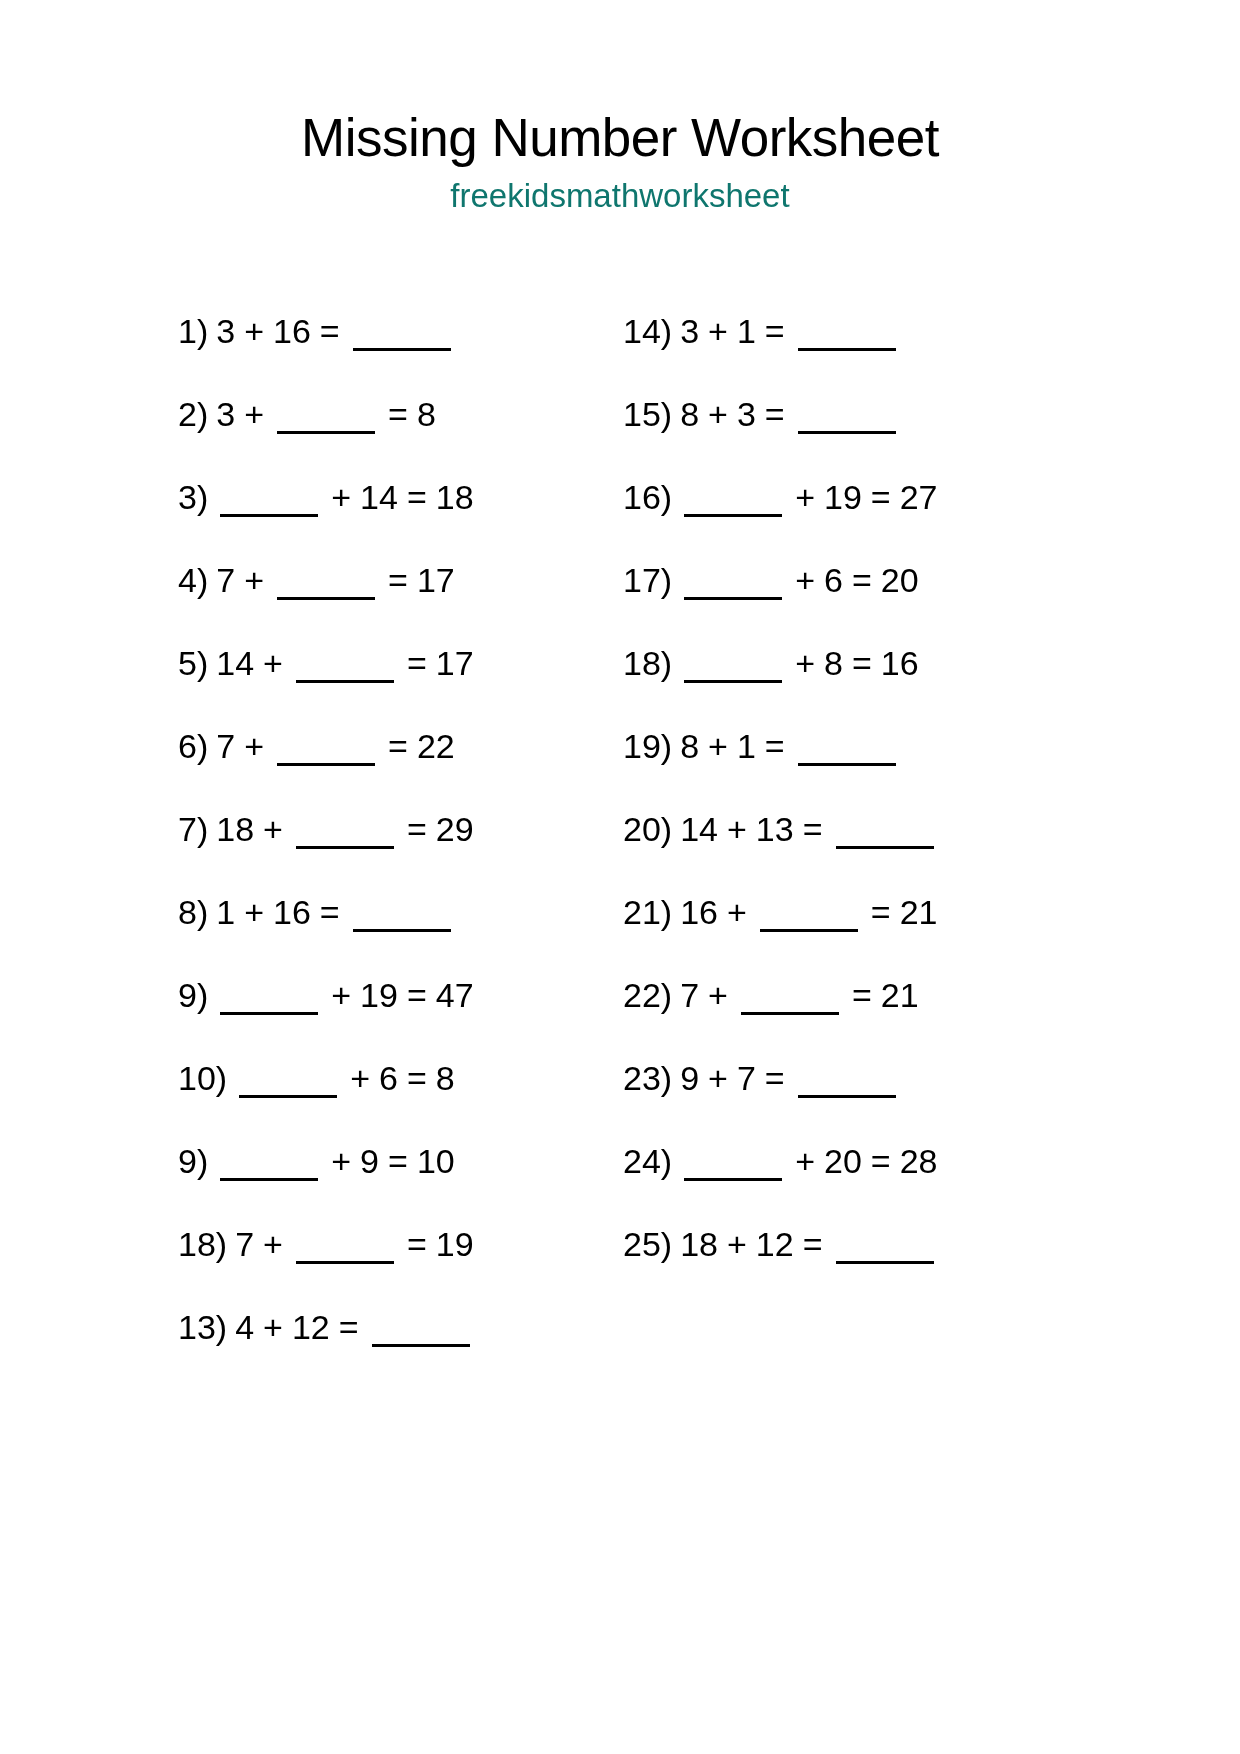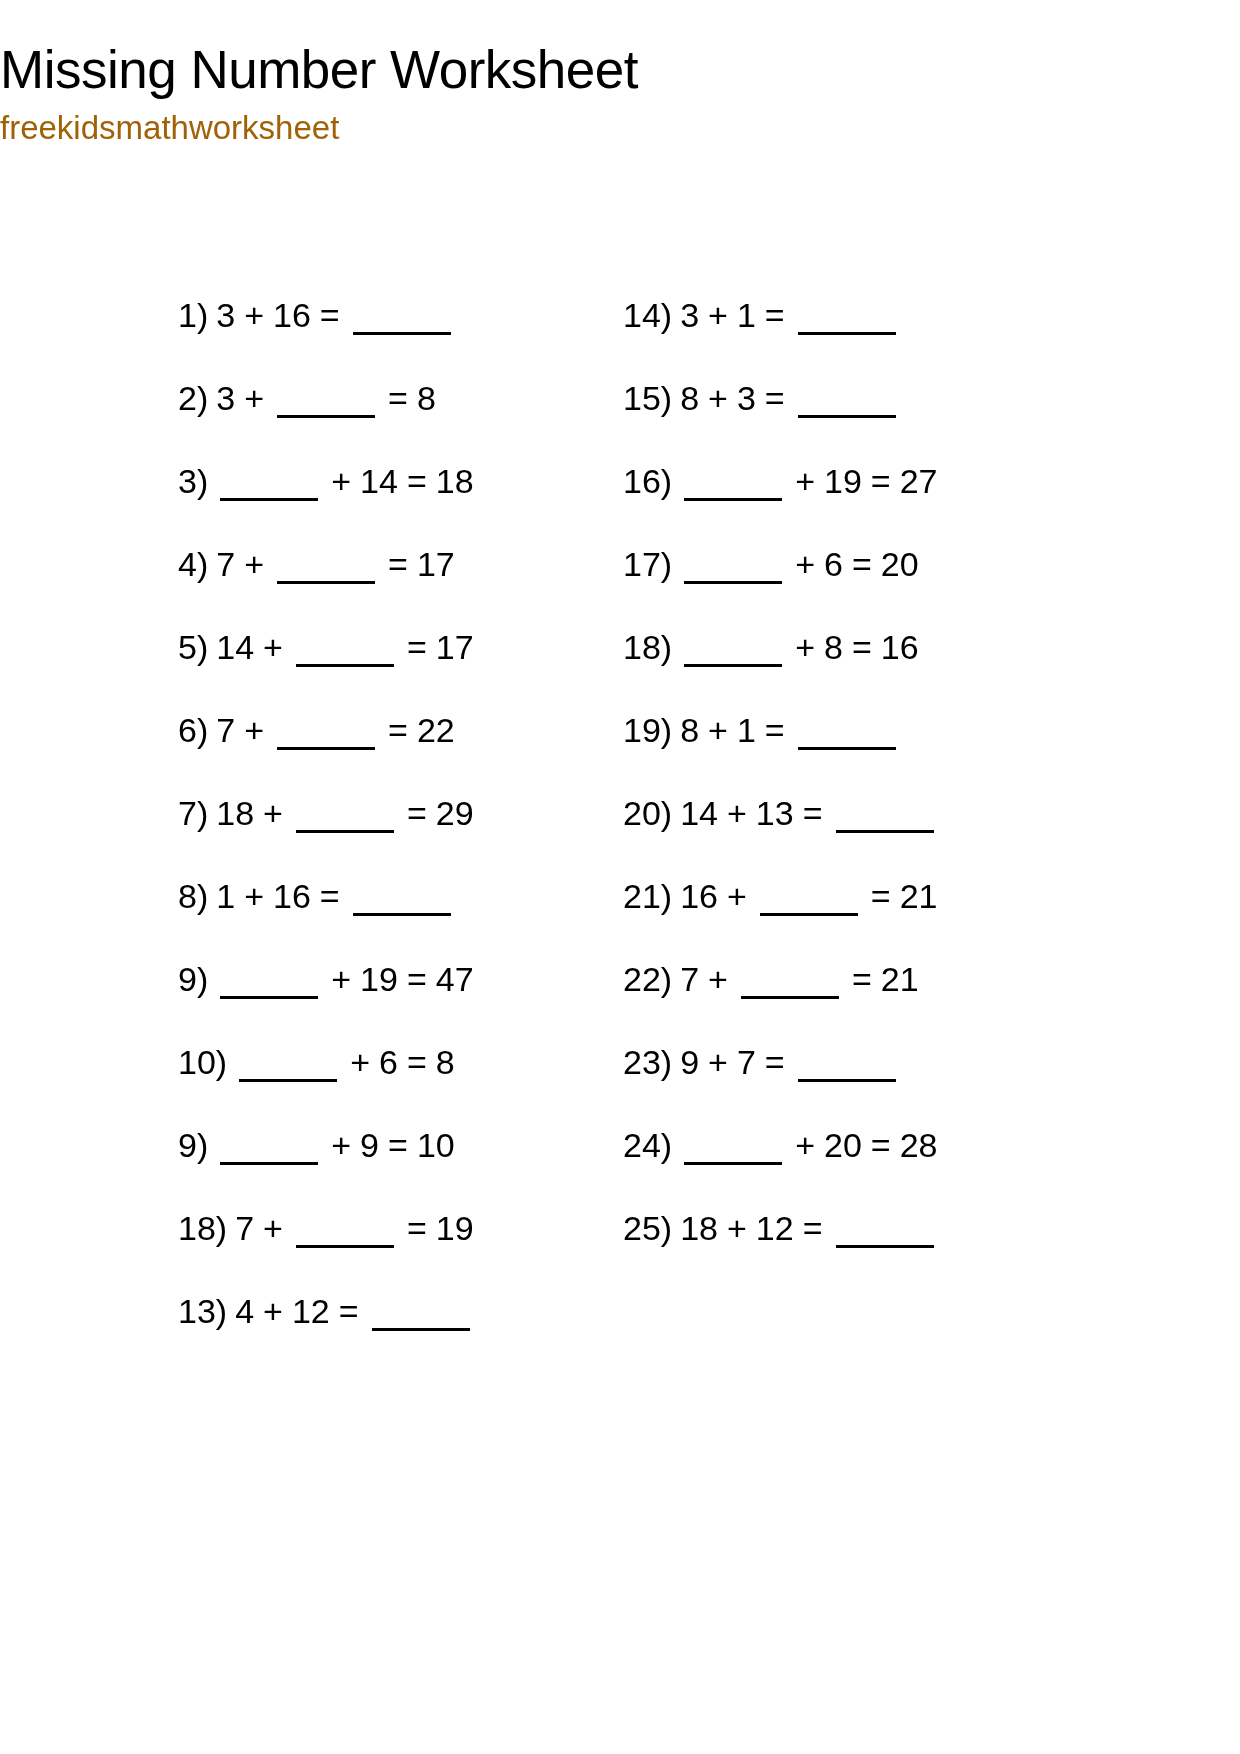--- a/index.html
+++ b/index.html
@@ -16,36 +16,37 @@
     position: relative;
   }
   .sheet {
     width: 1240px;
     height: 1754px;
     box-sizing: border-box;
     padding: 0;
     position: relative;
   }
   .header {
-    text-align: left;
-    padding-top: 42px;
+    text-align: center;
+    padding-top: 94px;
+    margin-top: 16px;
   }
   .worksheet-title {
     font-size: 53px;
     font-weight: 400;
     letter-spacing: -0.5px;
     line-height: 1.05;
     color: #000;
     margin: 0;
     white-space: nowrap;
   }
   .worksheet-subtitle {
     font-size: 33px;
     font-weight: 400;
-    color: #a16207;
+    color: #0f766e;
     margin: 12px 0 0 0;
     line-height: 1.1;
     white-space: nowrap;
   }
   .problems {
     position: absolute;
     top: 298px;
     left: 0;
     width: 1240px;
     display: flex;

